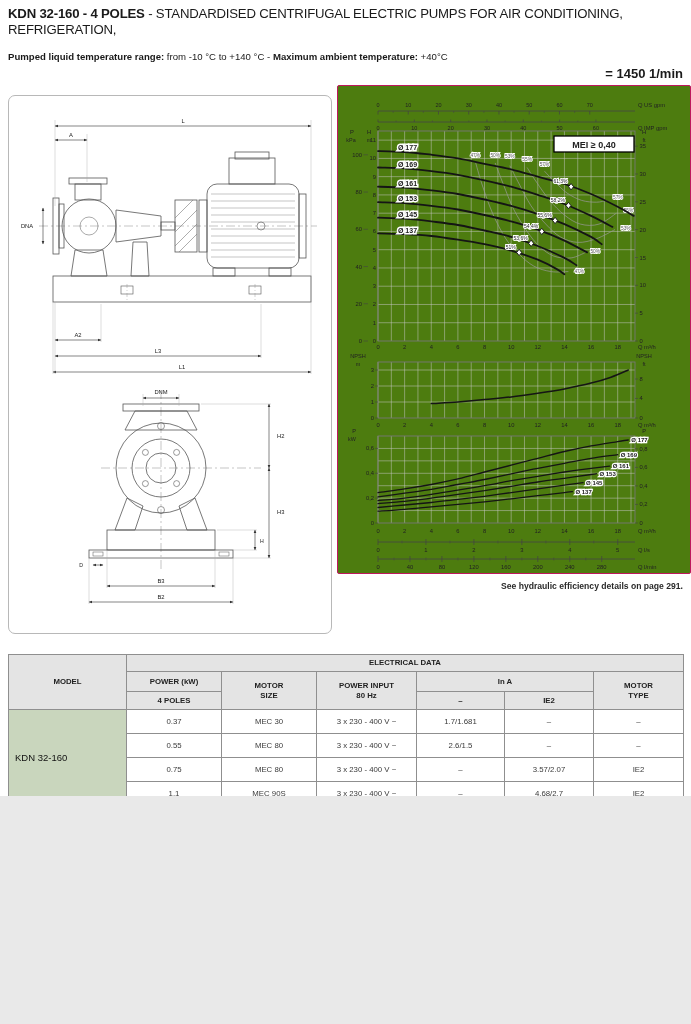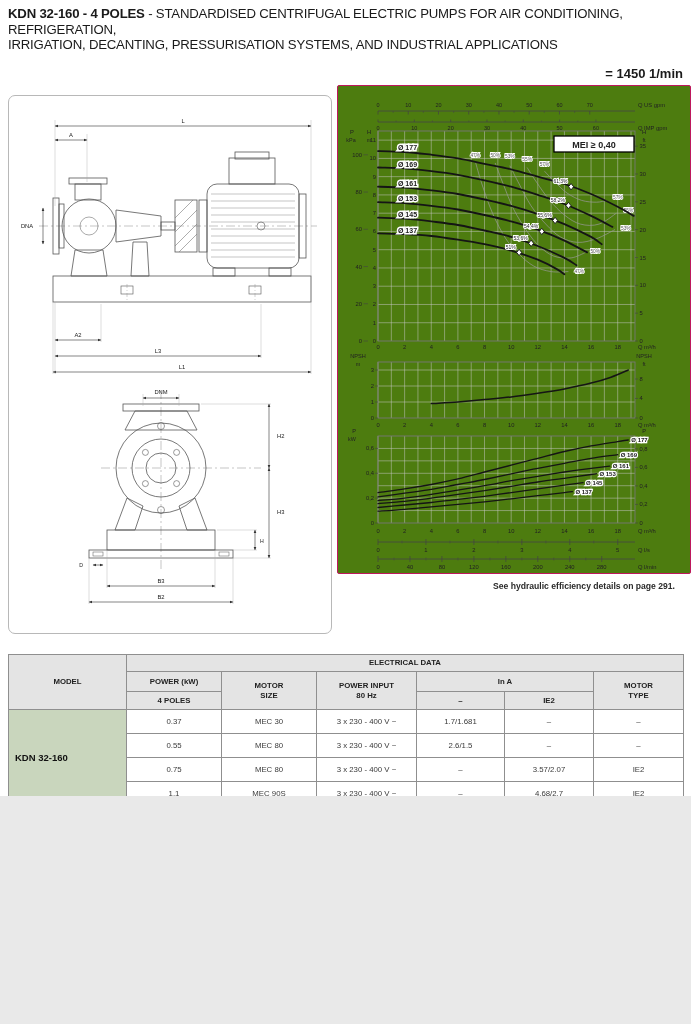--- a/index.html
+++ b/index.html
@@ -9,27 +9,27 @@
          font-weight:400;letter-spacing:-0.2px;}
   .title b{font-weight:700;}
   .subtitle{position:absolute;left:8px;top:51px;width:620px;font-size:9.6px;}
   .subtitle b{font-weight:700;}
   .speed{position:absolute;right:8px;top:66px;font-size:13px;font-weight:700;}
   .drawing-box{position:absolute;left:8px;top:95px;width:322px;height:537px;
                border:1px solid #b8b8b8;border-radius:7px;background:#fff;}
   .chart-box{position:absolute;left:337px;top:85px;width:352px;height:487px;
              border:1px solid #be185d;border-radius:2px;background:#4d7c0f;}
   .chart-box svg,.drawing-box svg{position:absolute;left:0;top:0;}
-  .notes{position:absolute;left:272px;top:580px;width:403px;text-align:right;
+  .notes{position:absolute;left:280px;top:580px;width:403px;text-align:right;
          font-size:8.6px;line-height:12px;color:#2a2a2a;}
   .notes .n1{font-weight:700;}
   table{border-collapse:collapse;table-layout:fixed;position:absolute;background:#fff;}
   th,td{border:1px solid #8f8f8f;text-align:center;padding:0;color:#3a3a3a;overflow:hidden;}
   thead th{background:#e4e4e4;font-weight:700;color:#222;line-height:1.2;}
-  .model-cell{background:#c9d6bd;font-weight:700;text-align:left;padding-left:6px;
+  .model-cell{background:#c9d6bd;font-weight:400;text-align:left;padding-left:6px;
               font-size:9.5px;color:#111;}
   #elec-table{left:8px;top:654px;width:675px;font-size:7.8px;}
   #elec-table thead tr.e1{height:17px;}
   #elec-table thead tr.e2{height:20px;}
   #elec-table thead tr.e3{height:18px;}
   #elec-table tbody td{height:23px;}
   #dims-table{left:8px;top:830px;width:675px;font-size:7px;}
   #dims-table thead{font-size:6.8px;}
   #dims-table tr.h1{height:31px;}
   #dims-table tr.h2{height:17px;}
@@ -38,21 +38,23 @@
   #dims-table .wkg{font-size:6px;}
   text{font-family:"Liberation Sans",sans-serif;}
 </style>
 </head>
 <body>
 
 <div class="page">
 
   <div class="title">
     <b>KDN 32-160 - 4 POLES</b><span> - STANDARDISED CENTRIFUGAL ELECTRIC PUMPS FOR AIR CONDITIONING, REFRIGERATION,</span><br>
-    <span>IRRIGATION, DECANTING, PRESSURISATION SYSTEMS, AND INDUSTRIAL APPLICATIONS</span>
+  </div>
+  <div class="subtitle">
+    <b>Pumped liquid temperature range:</b><span> from -10 °C to +140 °C - </span><b>Maximum ambient temperature:</b><span> +40°C</span>
   </div>
   <div class="speed">= 1450 1/min</div>
 
   <div class="drawing-box">
     <svg width="322" height="537" viewBox="0 0 322 537">
       <defs>
         <marker id="arr" markerWidth="7" markerHeight="7" refX="5.5" refY="3" orient="auto-start-reverse">
           <path d="M0,0.6 L6,3 L0,5.4 z" fill="#333"></path>
         </marker>
       </defs>

